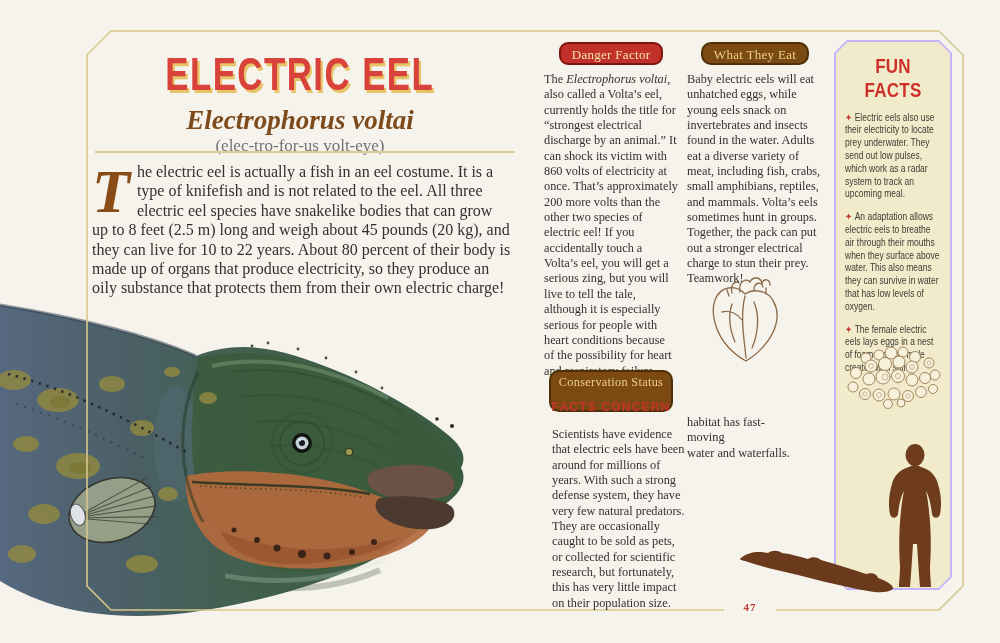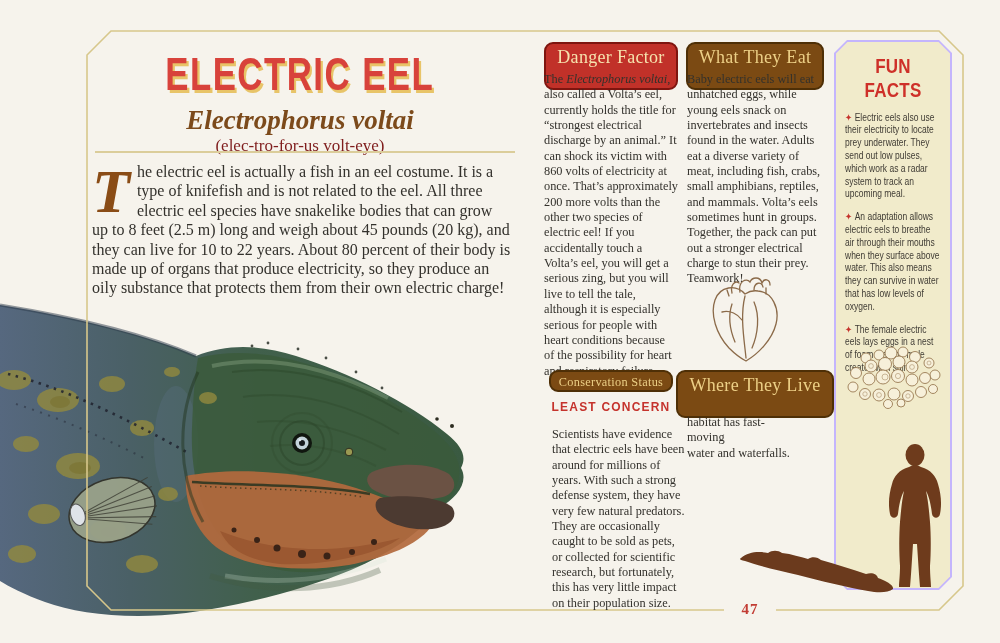--- a/index.html
+++ b/index.html
@@ -12,40 +12,40 @@
 
   
   .header{left:88px;top:46px;width:424px;text-align:center;z-index:3;}
   .title-line{height:56px;display:flex;align-items:center;justify-content:center;}
   .title{
     font-family:"Liberation Sans",sans-serif;font-weight:800;font-size:47px;line-height:52px;
     letter-spacing:2px;color:#d8423b;white-space:nowrap;
     text-shadow:3px 3px 0 #e8c468;transform:scaleX(.74);
   }
   .sci{font-size:27px;line-height:30px;font-weight:bold;font-style:italic;color:#7c4a1b;margin-top:3px;}
-  .pron{font-size:17px;line-height:22px;color:#7f1d1d;}
+  .pron{font-size:17px;line-height:22px;color:#737373;}
   .divider{left:95px;top:151px;width:420px;height:1.5px;background:#dbcd9a;z-index:3;}
 
   
   .intro{left:92px;top:162px;width:420px;font-size:16px;line-height:19.4px;z-index:3;}
   .dropcap{
     float:left;font-size:62px;line-height:50px;padding:4px 7px 0 0;
     font-weight:bold;font-style:italic;color:#8a4c16;font-family:"Liberation Serif",serif;
   }
 
   
   .colp{font-size:12.3px;line-height:15.35px;z-index:3;}
   .colp .sp{font-style:italic;}
   .badge-row{display:flex;justify-content:center;z-index:3;}
   .badge{
-    border:2px solid;border-radius:9px;padding:3px 11px 20px;white-space:nowrap;
-    font-size:18px;letter-spacing:.3px;
+    border:2px solid;border-radius:9px;padding:3px 11px 0;white-space:nowrap;
+    font-size:13px;letter-spacing:.3px;
   }
   .badge.red{background:#c13129;border-color:#7e150f;color:#f6e3ae;}
-  .badge.brown{background:#7b4a13;border-color:#4e2f06;color:#eccf86;}
+  .badge.brown{background:#7b4a13;border-color:#4e2f06;color:#eccf86;border-radius:10px;}
   .status{
     font-family:"Liberation Sans",sans-serif;font-weight:bold;font-size:12px;
     letter-spacing:1.2px;color:#c5332c;text-align:center;z-index:3;
   }
   .wrapnarrow{display:block;width:82px;margin-top:15px;}
   .tailline{display:block;}
 
   
   .ff-outer{
     left:834px;top:40px;width:118px;height:550px;background:#c4b5fd;z-index:3;
@@ -62,21 +62,21 @@
   }
   .ff-fact{
     font-family:"Liberation Sans",sans-serif;font-size:10px;line-height:12.8px;
     color:#3f3b34;margin-top:10px;
   }
   .ff-bullet{color:#c5332c;margin-right:3px;}
 
   
   .pagenum{
     left:724px;top:601px;width:52px;text-align:center;background:#f6f3ec;z-index:5;
-    color:#c23c34;font-weight:bold;font-size:15px;letter-spacing:1px;
+    color:#c23c34;font-weight:bold;font-size:11px;letter-spacing:1px;
   }
   .z1{z-index:1;} .z2{z-index:2;} .z3{z-index:3;} .z6{z-index:6;}
 </style>
 </head>
 <body>
 
 <div class="page">
 
   <svg class="abs z1" style="left:0;top:276px" width="500" height="367" viewBox="0 0 500 367">
     <defs>
@@ -196,23 +196,23 @@
     <span class="dropcap">T</span><span>he electric eel is actually a fish in an eel costume. It is a type of knifefish and is not related to the eel. All three electric eel species have snakelike bodies that can grow up to 8 feet (2.5 m) long and weigh about 45 pounds (20 kg), and they can live for 10 to 22 years. About 80 percent of their body is made up of organs that produce electricity, so they produce an oily substance that protects them from their own electric charge!</span>
   </div>
 
   <div class="abs badge-row" style="left:544px;top:42px;width:134px">
     <span class="badge red">Danger Factor</span>
   </div>
   <p class="abs colp" style="left:544px;top:72px;width:134px;margin:0">
     <span>The </span><i class="sp">Electrophorus voltai</i><span>, also called a Volta’s eel, currently holds the title for “strongest electrical discharge by an animal.” It can shock its victim with 860 volts of electricity at once. That’s approximately 200 more volts than the other two species of electric eel! If you accidentally touch a Volta’s eel, you will get a serious zing, but you will live to tell the tale, although it is especially serious for people with heart conditions because of the possibility for heart and respiratory failure.</span>
   </p>
   <div class="abs badge-row" style="left:544px;top:370px;width:134px">
-    <span class="badge brown" style="font-size:12.3px;padding:3px 8px 0">Conservation Status</span>
-  </div>
-  <div class="abs status" style="left:544px;top:400px;width:134px">LEAST CONCERN</div>
+    <span class="badge brown" style="font-size:12.3px;padding:3px 8px 20px">Conservation Status</span>
+  </div>
+  <div class="abs status" style="left:544px;top:400px;width:134px">FACTS CONCERN</div>
   <p class="abs colp" style="left:544px;top:419px;width:134px;margin:8px">Scientists have evidence that electric eels have been around for millions of years. With such a strong defense system, they have very few natural predators. They are occasionally caught to be sold as pets, or collected for scientific research, but fortunately, this has very little impact on their population size.</p>
 
   <div class="abs badge-row" style="left:687px;top:42px;width:136px">
     <span class="badge brown">What They Eat</span>
   </div>
   <p class="abs colp" style="left:687px;top:72px;width:136px;margin:0">Baby electric eels will eat unhatched eggs, while young eels snack on invertebrates and insects found in the water. Adults eat a diverse variety of meat, including fish, crabs, small amphibians, reptiles, and mammals. Volta’s eels sometimes hunt in groups. Together, the pack can put out a stronger electrical charge to stun their prey. Teamwork!</p>
 
   <svg class="abs z3" style="left:702px;top:272px" width="86" height="92" viewBox="0 0 86 92">
     <g stroke="#8b6a49" fill="none" stroke-width="1.3" stroke-linecap="round">
       <path d="M43 22 C34 12 18 14 13 28 C8 42 14 62 27 76 C33 82 40 87 44 89 C56 82 70 68 74 52 C78 36 70 20 56 19 C50 18 46 20 43 22 Z"></path>
@@ -221,23 +221,20 @@
       <path d="M52 18 C52 10 60 9 61 15"></path>
       <path d="M64 16 L64 22"></path>
         <path d="M25 18 L27 24"></path>
       <path d="M43 24 C38 44 42 66 44 86"></path>
       <path d="M52 30 C58 44 56 62 50 76"></path>
       <path d="M30 32 C26 44 28 58 33 70"></path>
       <path d="M20 40 C28 38 36 42 40 48"></path>
     </g>
   </svg>
 
-  <div class="abs badge-row" style="left:687px;top:370px;width:136px">
-    <span class="badge brown">Where They Live</span>
-  </div>
   <p class="abs colp" style="left:687px;top:400px;width:136px;margin:0">
     <span class="wrapnarrow">habitat has fast-moving</span>
     <span class="tailline">water and waterfalls.</span>
   </p>
 
   <div class="abs ff-outer">
     <div class="ff-inner">
       <div class="ff-content">
         <div class="ff-title">FUN FACTS</div>
         <p class="ff-fact" style="margin:10px 0 0"><span class="ff-bullet">✦</span><span>Electric eels also use their electricity to locate prey underwater. They send out low pulses, which work as a radar system to track an upcoming meal.</span></p>

